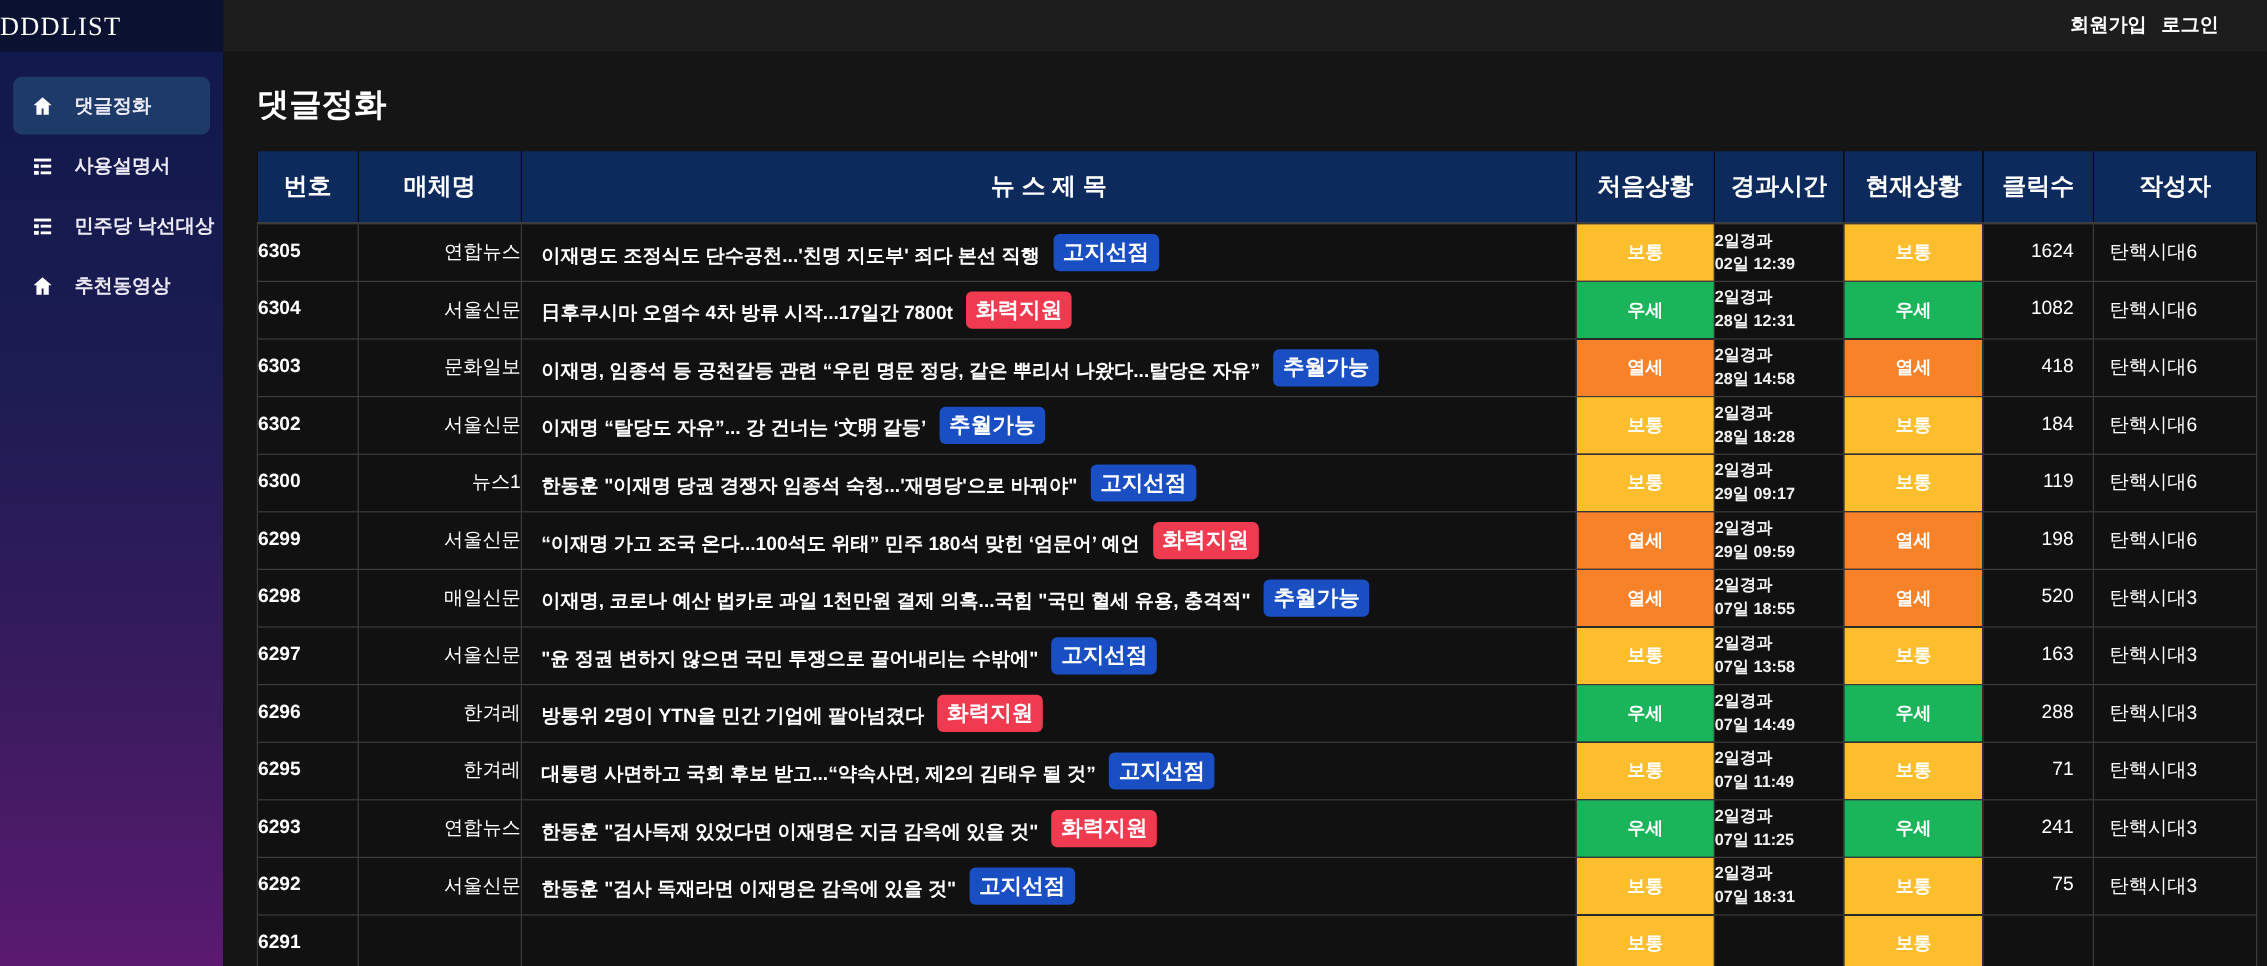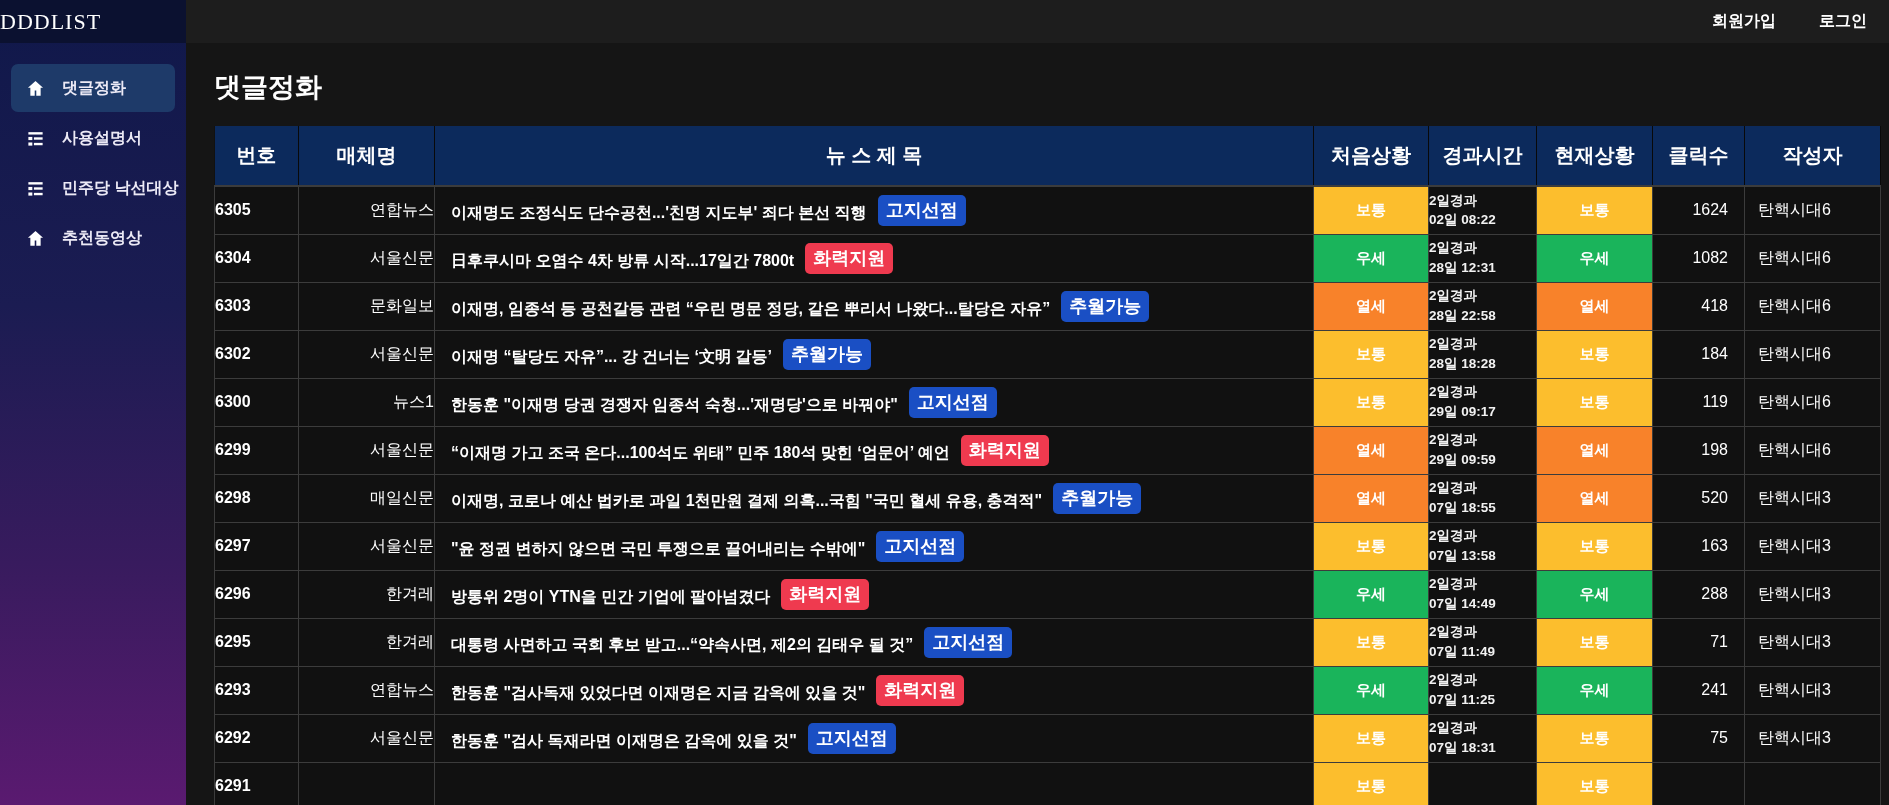--- a/index.html
+++ b/index.html
@@ -3,22 +3,22 @@
 <meta charset="utf-8">
 <style>
   * { margin:0; padding:0; box-sizing:border-box; }
   html,body { width:1889px; height:805px; overflow:hidden; background:#151515;
               font-family:"Liberation Sans","DejaVu Sans",sans-serif; }
 
   
   .topbar { position:absolute; left:186px; top:0; right:0; height:43px;
             background:#1d1d1d; display:flex; align-items:center; justify-content:flex-end; }
   .topbar a { color:#fff; font-size:16px; font-weight:600; text-decoration:none; cursor:pointer; }
-  .topbar a + a { margin-left:43px; }
-  .topbar { padding-right:22px; }
+  .topbar a + a { margin-left:12px; }
+  .topbar { padding-right:40px; }
 
   
   .sidebar { position:absolute; left:0; top:0; width:186px; height:805px;
              background:linear-gradient(180deg,#10184a 0%,#1b1c52 38%,#381b5e 70%,#5a1a70 100%); }
   .logo { height:43px; background:#0b1130; display:flex; align-items:center; 
           color:#fff; font-family:"Liberation Serif","DejaVu Serif",serif;
           font-size:22px; letter-spacing:1px; cursor:pointer; }
   .nav { padding-top:19px; }
   .nav-item { height:48px; margin:2px 11px; border-radius:7px; display:flex; align-items:center;
               padding-left:15px; cursor:pointer; }
@@ -131,21 +131,21 @@
       </tr>
     </thead>
     <tbody id="tbody">
         <tr>
           <td class="c-no">6305</td>
           <td class="c-media">연합뉴스</td>
           <td class="c-title"><span class="title-link">이재명도 조정식도 단수공천...'친명 지도부' 죄다 본선 직행</span><span class="badge" style="background: rgb(26, 79, 196);">고지선점</span></td>
           <td class="c-status" style="background: rgb(252, 190, 45);">보통</td>
           <td class="c-time">
             <div class="t">2일경과</div>
-            <div class="t">02일 08:22</div>
+            <div class="t">02일 12:39</div>
           </td>
           <td class="c-status" style="background: rgb(252, 190, 45);">보통</td>
           <td class="c-clicks">1624</td>
           <td class="c-author">탄핵시대6</td>
         </tr>
         <tr>
           <td class="c-no">6304</td>
           <td class="c-media">서울신문</td>
           <td class="c-title"><span class="title-link">日후쿠시마 오염수 4차 방류 시작...17일간 7800t</span><span class="badge" style="background: rgb(239, 58, 79);">화력지원</span></td>
           <td class="c-status" style="background: rgb(26, 180, 91);">우세</td>
@@ -157,21 +157,21 @@
           <td class="c-clicks">1082</td>
           <td class="c-author">탄핵시대6</td>
         </tr>
         <tr>
           <td class="c-no">6303</td>
           <td class="c-media">문화일보</td>
           <td class="c-title"><span class="title-link">이재명, 임종석 등 공천갈등 관련 “우린 명문 정당, 같은 뿌리서 나왔다...탈당은 자유”</span><span class="badge" style="background: rgb(26, 79, 196);">추월가능</span></td>
           <td class="c-status" style="background: rgb(248, 130, 42);">열세</td>
           <td class="c-time">
             <div class="t">2일경과</div>
-            <div class="t">28일 22:58</div>
+            <div class="t">28일 14:58</div>
           </td>
           <td class="c-status" style="background: rgb(248, 130, 42);">열세</td>
           <td class="c-clicks">418</td>
           <td class="c-author">탄핵시대6</td>
         </tr>
         <tr>
           <td class="c-no">6302</td>
           <td class="c-media">서울신문</td>
           <td class="c-title"><span class="title-link">이재명 “탈당도 자유”... 강 건너는 ‘文明 갈등’</span><span class="badge" style="background: rgb(26, 79, 196);">추월가능</span></td>
           <td class="c-status" style="background: rgb(252, 190, 45);">보통</td>

